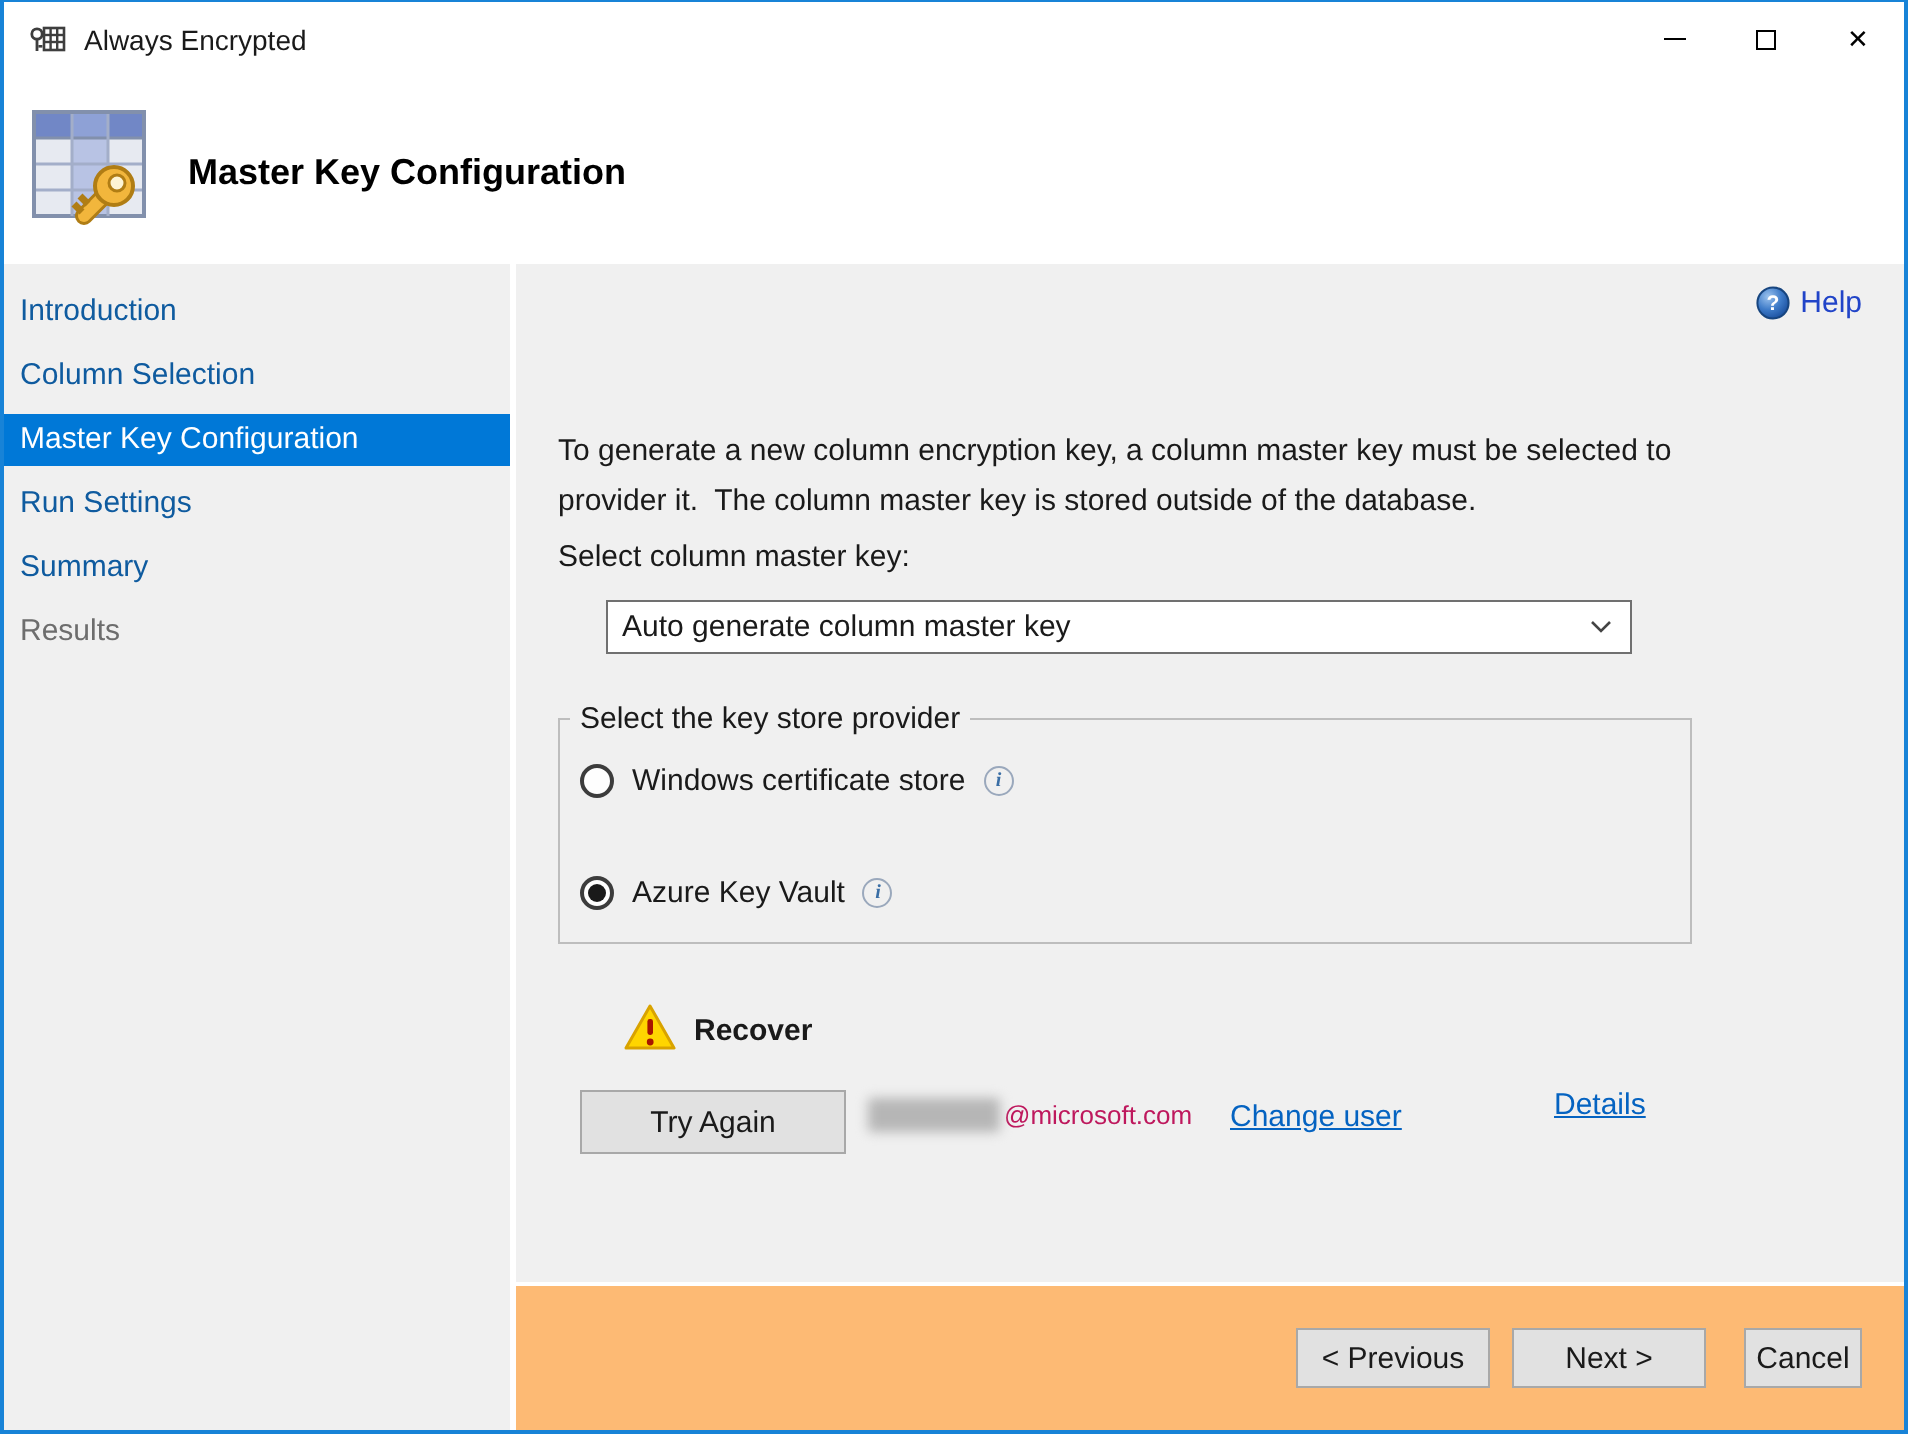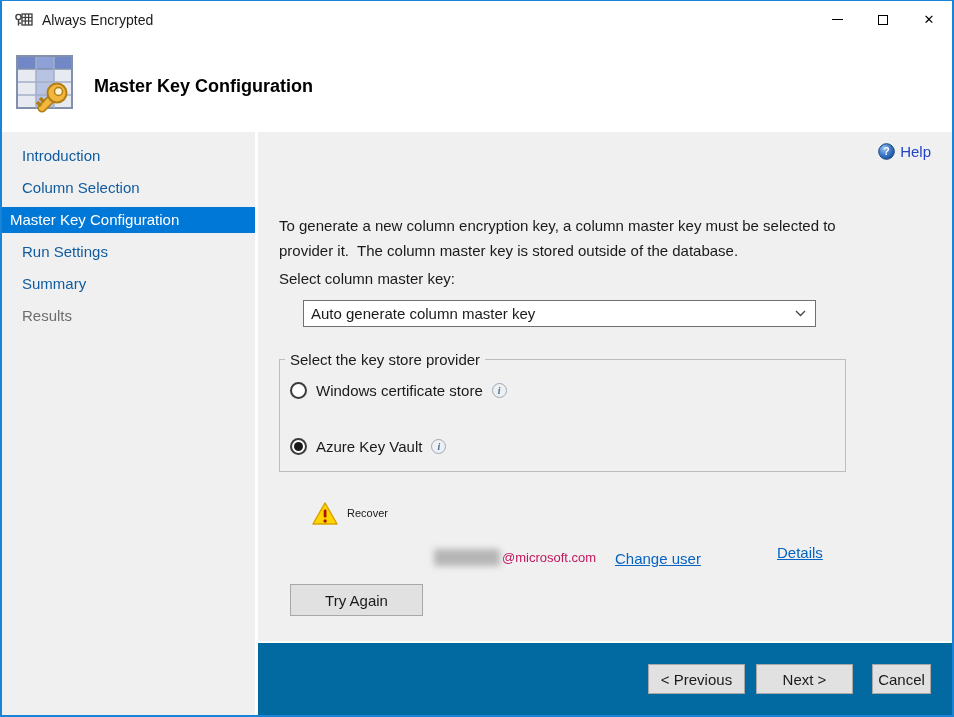--- a/index.html
+++ b/index.html
@@ -23,21 +23,21 @@
   .glyph-close { font-size:13px; color:#000; line-height:1; }
 
   
   .header { height:94px; background:#fff; position:relative; }
   .header-icon { position:absolute; left:11px; top:13px; }
   .header-title { position:absolute; left:92px; top:38px; font-size:18px; font-weight:bold; color:#000; }
 
   
   .body { display:flex; height:583px; }
   .sidebar { width:253px; background:#f0f0f0; padding-top:8px; }
-  .side-item { height:32px; line-height:32px; padding-left:8px; font-size:15px; color:#0f5b9f; cursor:pointer; white-space:nowrap;margin-left:12px; }
+  .side-item { height:32px; line-height:32px; padding-left:8px; font-size:15px; color:#0f5b9f; cursor:pointer; white-space:nowrap; }
   .side-item.active { background:#0078d7; color:#fff; height:26px; line-height:26px; margin:3px 0; }
   .side-item.disabled { color:#6d6d6d; cursor:default; }
   .v-divider { width:3px; background:#fff; }
 
   .right-col { flex:1; display:flex; flex-direction:column; }
   .main { position:relative; flex:1; background:#f0f0f0; }
 
   .help-link { position:absolute; top:11px; right:21px; display:flex; align-items:center; gap:5px; cursor:pointer; }
   .help-text { font-size:15px; color:#2144c8; }
 
@@ -53,34 +53,34 @@
   .radio-row { position:absolute; left:10px; display:flex; align-items:center; gap:9px; cursor:pointer; }
   .radio-row.r1 { top:22px; }
   .radio-row.r2 { top:78px; }
   .radio { width:17px; height:17px; border:2px solid #3c3c3c; border-radius:50%; background:#fefefe; position:relative; }
   .radio.checked::after { content:""; position:absolute; left:50%; top:50%; width:9px; height:9px; margin:-4.5px 0 0 -4.5px; border-radius:50%; background:#1a1a1a; }
   .radio-label { font-size:15px; color:#1a1a1a; }
   .info-icon { width:15px; height:15px; border:1px solid #9aa8bc; border-radius:50%; display:flex; align-items:center; justify-content:center;
     font-size:10px; font-family:"Liberation Serif",serif; font-style:italic; font-weight:bold; color:#3a6ea5; cursor:pointer; }
 
   .warning-icon { position:absolute; left:53px; top:369px; }
-  .recover-text { position:absolute; left:89px; top:375px; font-size:11px; color:#1a1a1a; }
+  .recover-text { position:absolute; left:89px; top:375px; font-size:15px; color:#1a1a1a;font-weight:bold; }
 
   .btn { background:#e1e1e1; border:1px solid #a8a8a8; font-size:15px; color:#1a1a1a; font-family:inherit; cursor:pointer; }
-  .try-again-btn { position:absolute; left:32px; top:413px; width:133px; height:32px;margin-top:39px; }
+  .try-again-btn { position:absolute; left:32px; top:413px; width:133px; height:32px; }
 
   .email-line { position:absolute; left:176px; top:417px; display:flex; align-items:center; }
   .redacted { width:66px; height:17px; background:#b6b6b6; filter:blur(3px); border-radius:2px; margin-right:2px; }
   .email-domain { font-size:13px; color:#be185d; }
   .link { font-size:15px; color:#0563c1; text-decoration:underline; cursor:pointer; }
   .change-user { position:absolute; left:357px; top:418px; }
   .details { position:absolute; left:519px; top:412px; }
 
   .h-divider { height:2px; background:#fff; }
-  .footer { height:72px; background:#0369a1; display:flex; align-items:center; justify-content:flex-end; padding-right:21px; }
+  .footer { height:72px; background:#fdba74; display:flex; align-items:center; justify-content:flex-end; padding-right:21px; }
   .footer .btn { width:97px; height:30px; }
   .footer .btn.cancel { width:59px; margin-left:19px; }
   .footer .btn.next { margin-left:11px; }
 </style>
 </head>
 <body>
 
 <div class="window">
 
   <div class="titlebar">

